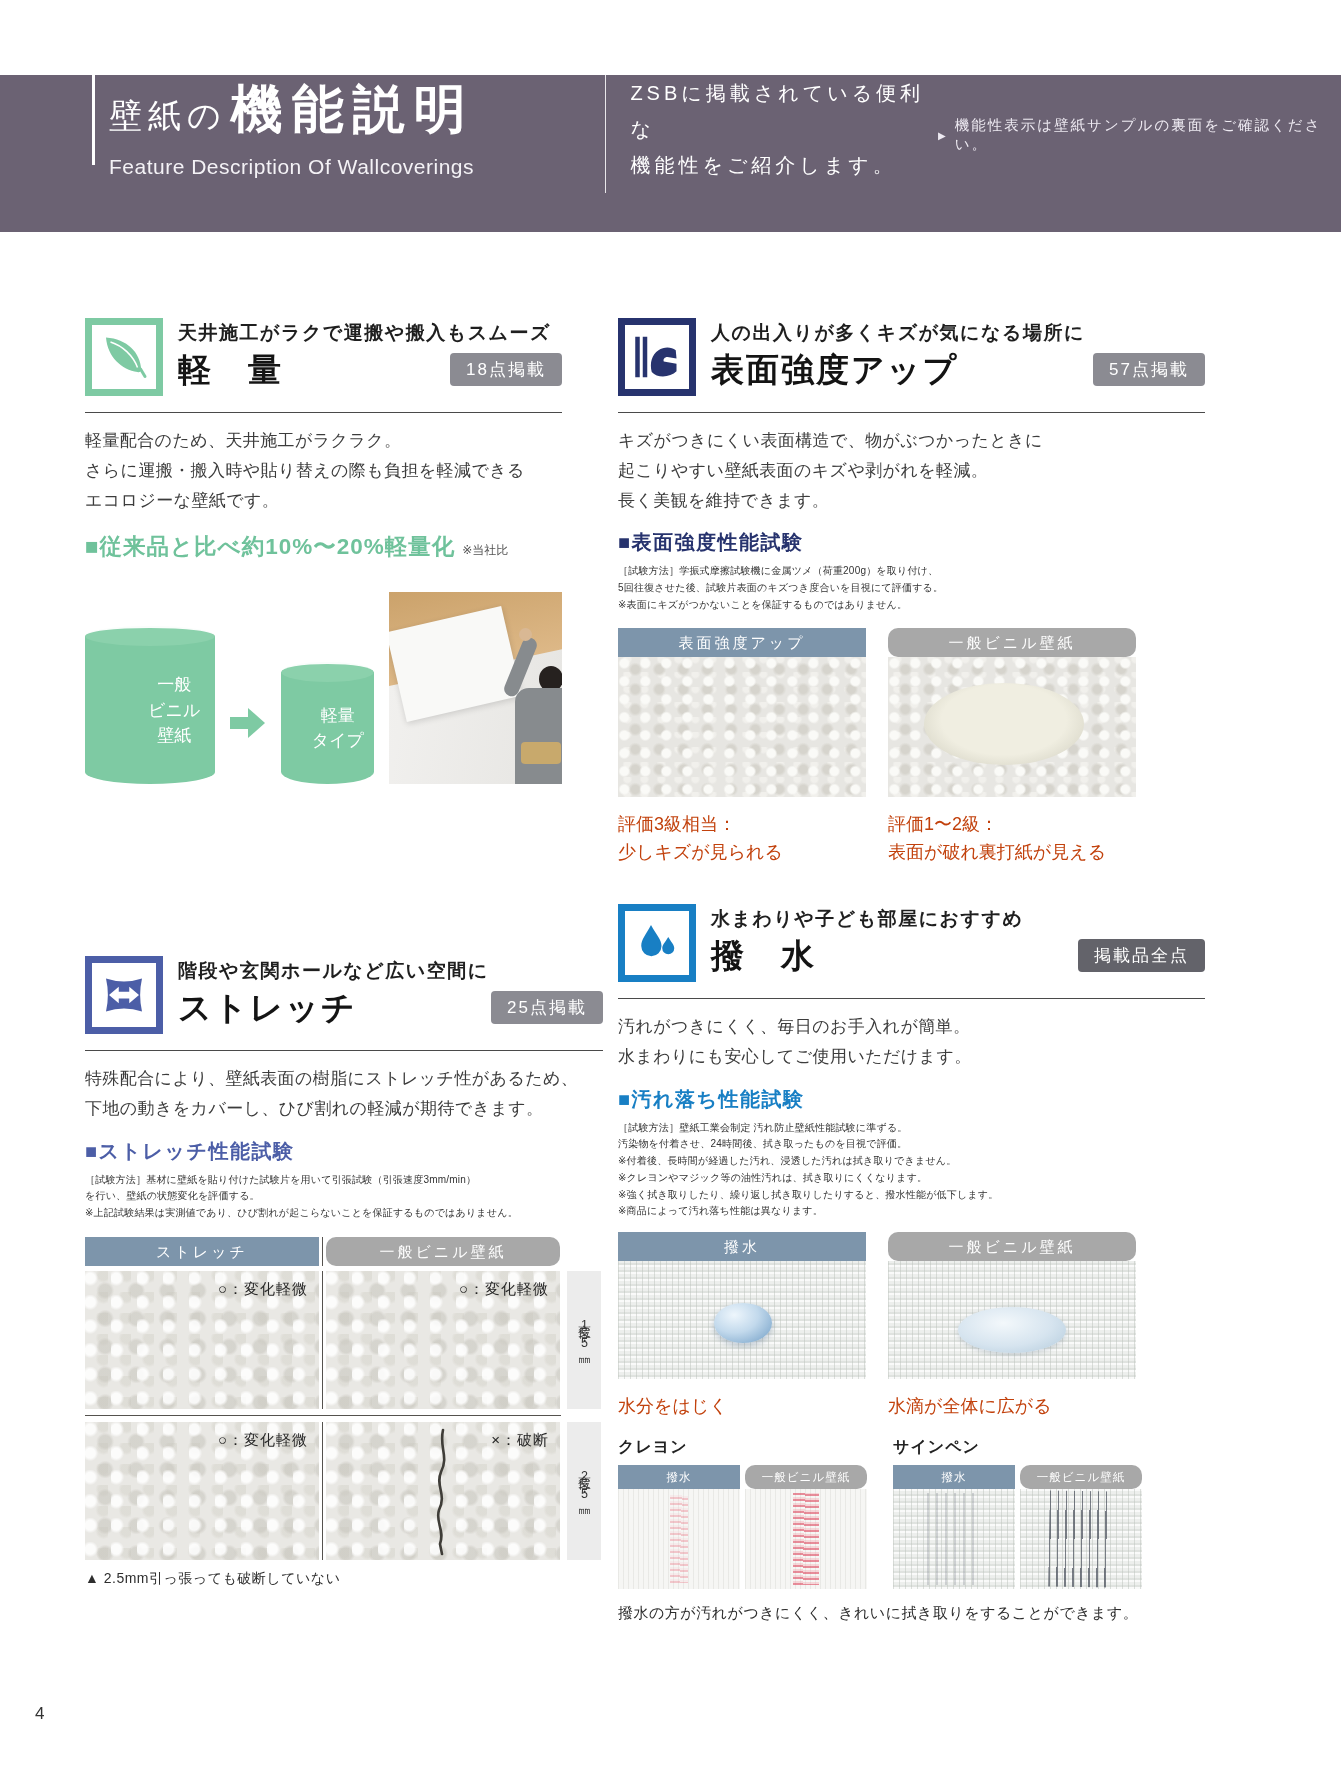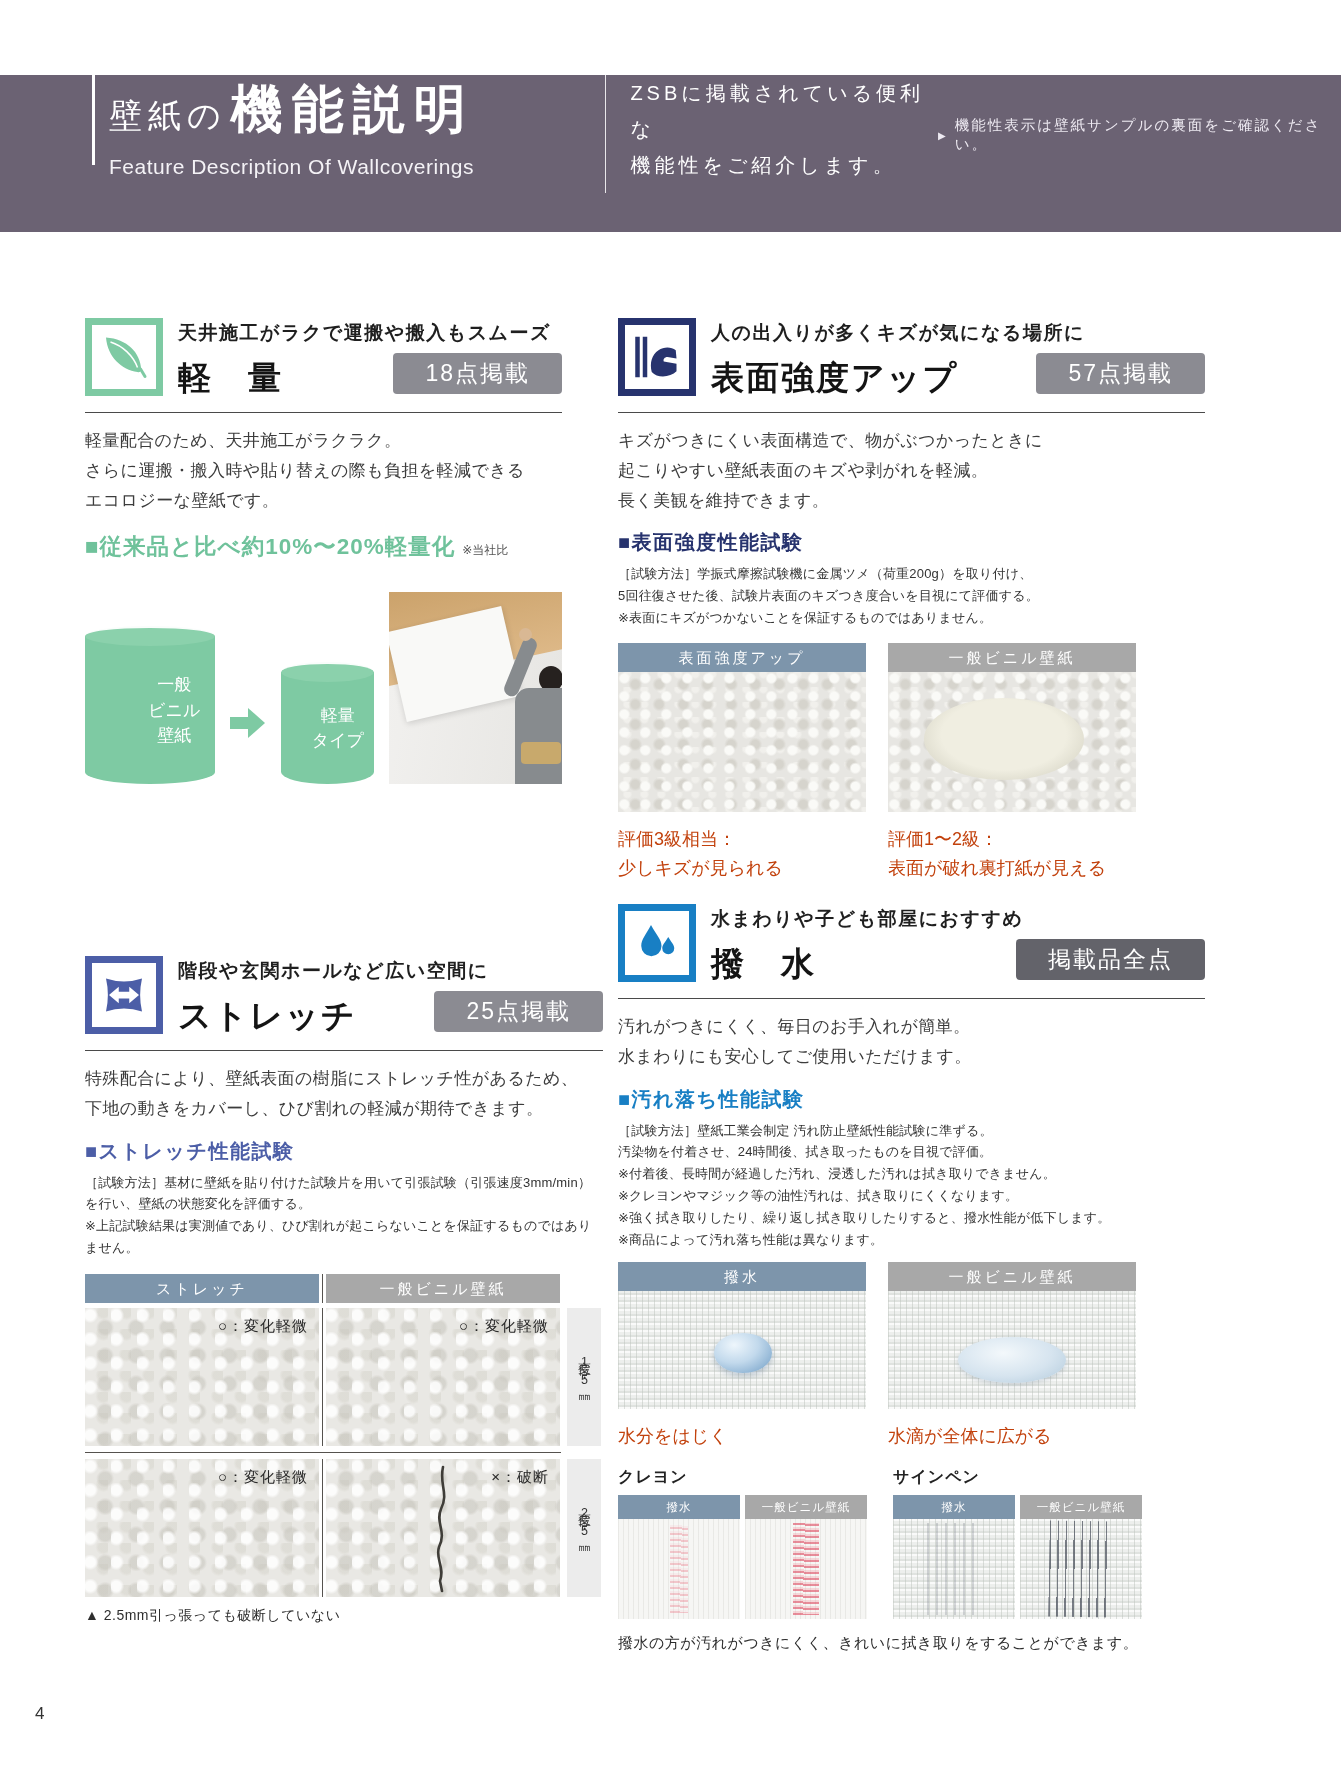--- a/index.html
+++ b/index.html
@@ -31,34 +31,34 @@
   .sec-icon{width:78px;height:78px;box-sizing:border-box;background:#fff;border:7px solid;flex:0 0 78px;
             display:flex;align-items:center;justify-content:center;}
   .ic-green{border-color:#7ecaa3;}
   .ic-navy{border-color:#27336e;}
   .ic-blue{border-color:#4c5ea7;}
   .ic-aqua{border-color:#187fc4;}
   .sec-titles{flex:1;padding-top:2px;}
   .headline{font-size:19px;font-weight:600;color:#1f1f1f;letter-spacing:1.5px;}
   .title-row{display:flex;align-items:flex-end;justify-content:space-between;margin-top:7px;}
   .sec-title{font-size:33px;font-weight:bold;color:#141414;letter-spacing:2px;line-height:1;}
-  .badge{color:#fff;background:#8b8b92;font-size:23px;padding:5px 32px;border-radius:4px;letter-spacing:2px;}
+  .badge{color:#fff;background:#8b8b92;font-size:17px;padding:5px 16px;border-radius:4px;letter-spacing:2px;}
   .badge.dark{background:#63636a;}
   .rule{border:none;border-top:1.5px solid #4a4a4a;margin:16px 0 13px;}
   .body-txt{font-size:17px;line-height:1.75;color:#3c3c3c;letter-spacing:0.4px;}
   .feat-head{font-size:22.5px;font-weight:bold;color:#6fc29b;margin-top:16px;letter-spacing:1px;}
   .feat-head .fnote{font-size:12px;color:#555;font-weight:normal;margin-left:7px;letter-spacing:0;}
   .test-head{font-size:20px;font-weight:bold;margin-top:14px;letter-spacing:1.5px;}
   .th-navy{color:#27336e;} .th-blue{color:#4c5ea7;} .th-aqua{color:#187fc4;}
-  .method{font-size:13px;line-height:1.68;color:#333;margin-top:7px;letter-spacing:0.2px;}
+  .method{font-size:10px;line-height:1.68;color:#333;margin-top:7px;letter-spacing:0.2px;}
 
   .panels{display:flex;gap:22px;margin-top:14px;}
   .panel{width:248px;}
   .panel-h{height:29px;line-height:29px;text-align:center;color:#fff;font-size:15px;letter-spacing:3px;}
-  .ph-blue{background:#7d95ab;} .ph-gray{background:#a8a8a8;}
+  .ph-blue{background:#7d95ab;} .ph-gray{background:#a8a8a8;border-radius:10px;}
   .photo{position:relative;overflow:hidden;}
   .caption{font-size:18px;line-height:1.6;color:#c2410c;margin-top:13px;}
 
   
   .tex-bump{background-color:#e7e6e2;background-image:
     radial-gradient(circle at 30% 35%, #fafaf7 0 4px, rgba(0,0,0,0) 6px),
     radial-gradient(circle at 72% 62%, #d6d4cd 0 4px, rgba(0,0,0,0) 7px),
     radial-gradient(circle at 55% 15%, #f1f0ec 0 3px, rgba(0,0,0,0) 5px);
     background-size:21px 18px,24px 20px,17px 15px;}
   .tex-mottle{background-color:#e9e8e4;background-image:

